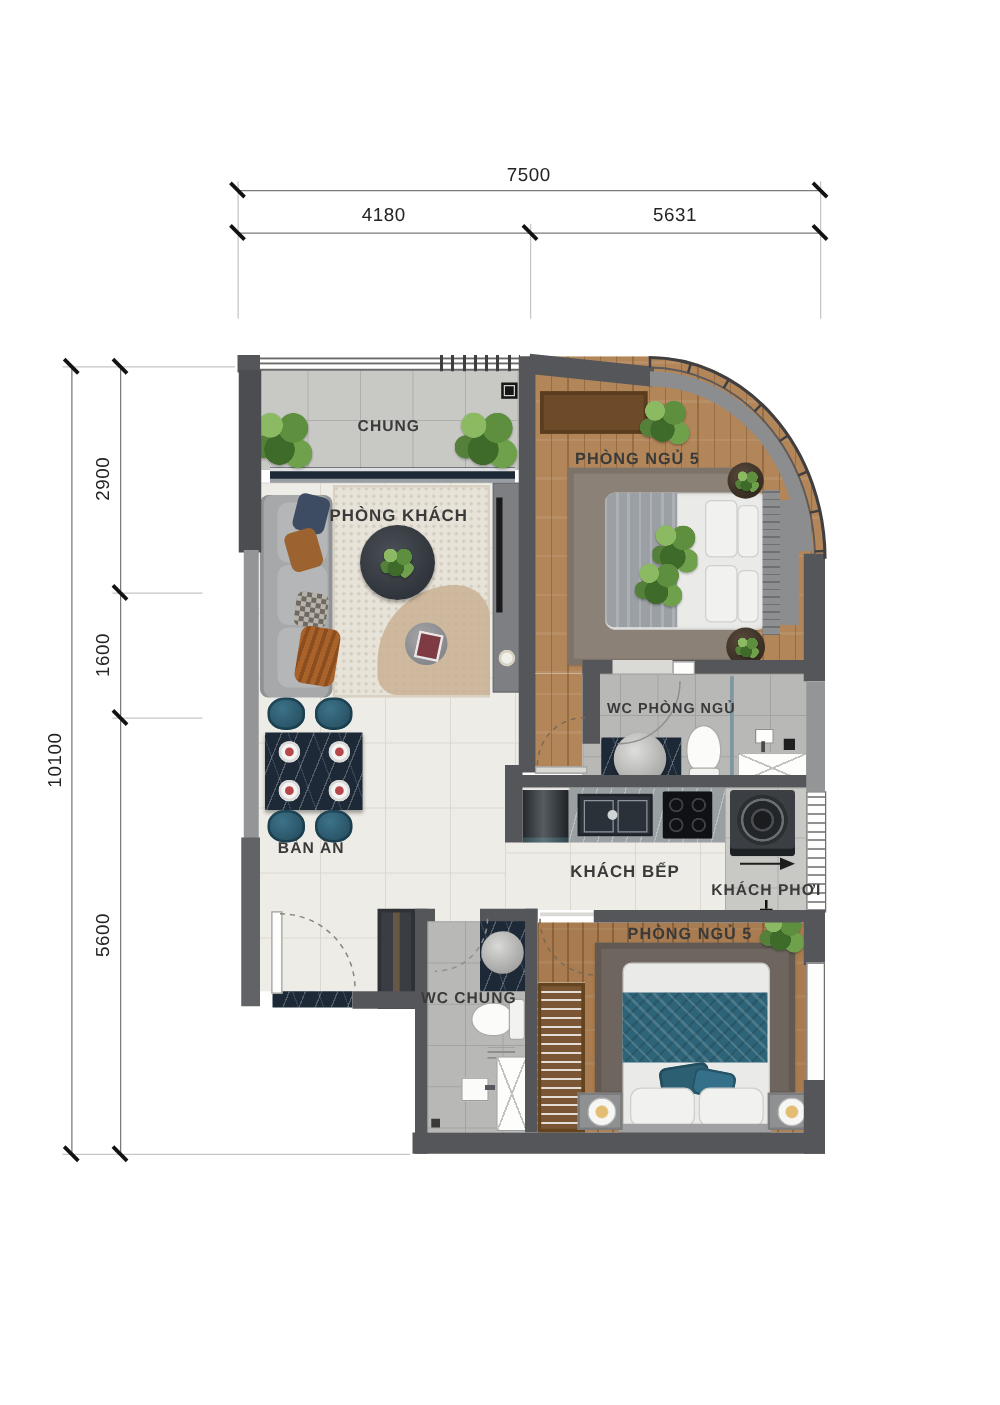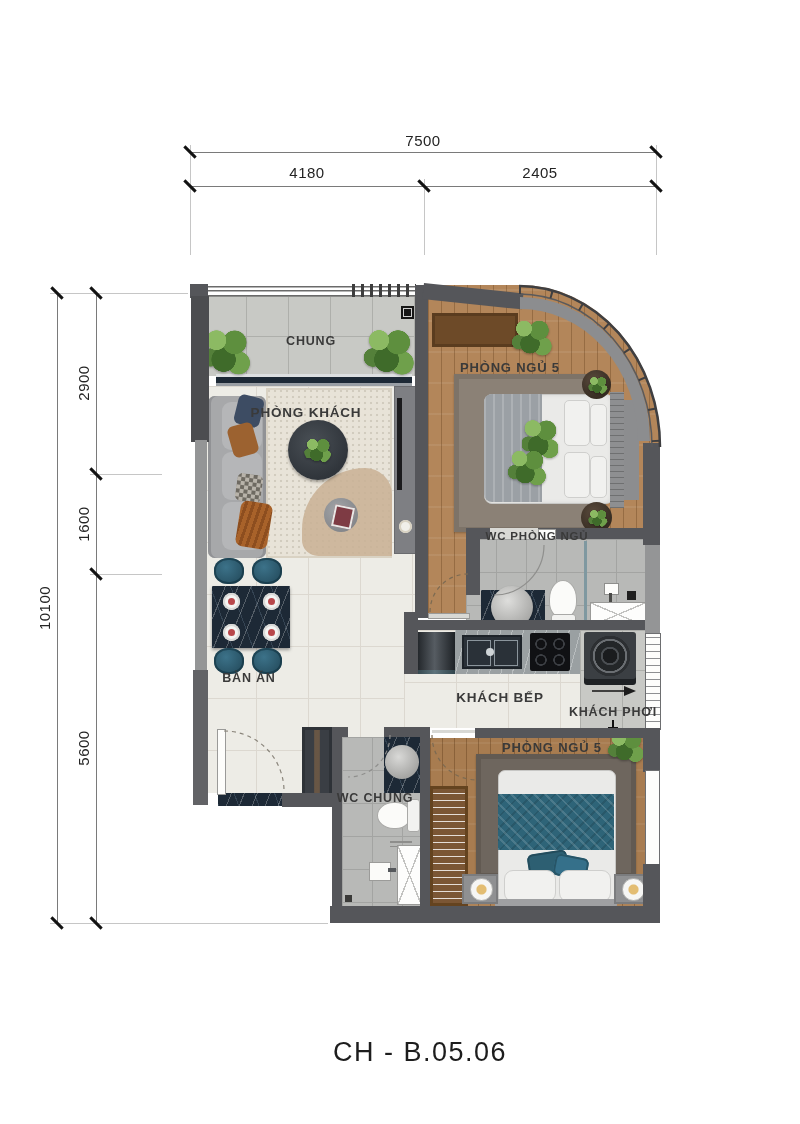--- a/index.html
+++ b/index.html
@@ -62,21 +62,21 @@
   <div class="dline" style="left:190px;top:152px;width:466px;height:1px;"></div>
   <div class="tick" style="left:190px;top:152px;"></div>
   <div class="tick" style="left:656px;top:152px;"></div>
   <div class="dimtxt" style="left:423px;top:140px;">7500</div>
 
   <div class="dline" style="left:190px;top:186px;width:466px;height:1px;"></div>
   <div class="tick" style="left:190px;top:186px;"></div>
   <div class="tick" style="left:424px;top:186px;"></div>
   <div class="tick" style="left:656px;top:186px;"></div>
   <div class="dimtxt" style="left:307px;top:172px;">4180</div>
-  <div class="dimtxt" style="left:540px;top:172px;">2405</div>
+  <div class="dimtxt" style="left:540px;top:172px;">5631</div>
 
   <div class="ext" style="left:190px;top:145px;width:1px;height:110px;"></div>
   <div class="ext" style="left:424px;top:179px;width:1px;height:76px;"></div>
   <div class="ext" style="left:656px;top:145px;width:1px;height:110px;"></div>
 
   <div class="dline" style="left:57px;top:293px;width:1px;height:630px;"></div>
   <div class="tick" style="left:57px;top:293px;"></div>
   <div class="tick" style="left:57px;top:923px;"></div>
   <div class="dimtxt v" style="left:44px;top:608px;">10100</div>
 
@@ -122,21 +122,21 @@
        background:repeating-linear-gradient(100deg,#a8622a 0 4px,#8d4e1f 4px 7px);"></div>
   <div class="abs circ" style="left:288px;top:420px;width:60px;height:60px;
        background:radial-gradient(circle at 42% 38%,#4a5056,#30353b 70%);box-shadow:0 2px 3px rgba(0,0,0,.3);"></div>
   <div class="abs circ leafy" style="left:304px;top:436px;width:28px;height:28px;"></div>
   <div class="abs circ" style="left:324px;top:498px;width:34px;height:34px;
        background:radial-gradient(circle at 40% 35%,#a3a5a8,#84868a 75%);"></div>
   <div class="abs" style="left:333px;top:506px;width:16px;height:18px;background:#7e3b44;border:2px solid #e8e8e6;transform:rotate(12deg);"></div>
   <div class="abs" style="left:394px;top:386px;width:22px;height:168px;background:#7e7f83;box-shadow:inset 0 0 0 1px #6a6b6f;"></div>
   <div class="abs" style="left:397px;top:398px;width:5px;height:92px;background:#1b1b1d;"></div>
   <div class="abs circ" style="left:399px;top:520px;width:13px;height:13px;background:#f0efe9;box-shadow:inset 0 0 0 2px #d8d2c2;"></div>
-  <div class="room-label" style="left:306px;top:412px;font-size:13.5px;">PHÒNG KHÁCH</div>
+  <div class="room-label" style="left:319px;top:412px;font-size:13.5px;">PHÒNG KHÁCH</div>
 
   <div class="abs" style="left:216px;top:374px;width:196px;height:12px;
        background:#1d2936;box-shadow:inset 0 3px 0 rgba(255,255,255,.85),inset 0 -3px 0 rgba(255,255,255,.55);"></div>
   <div class="abs leafy" style="left:202px;top:324px;width:48px;height:54px;"></div>
   <div class="abs leafy" style="left:364px;top:324px;width:50px;height:54px;"></div>
   <div class="abs" style="left:401px;top:306px;width:13px;height:13px;background:#161616;
        box-shadow:inset 0 0 0 2px #161616,inset 0 0 0 3px #cfcfcf;"></div>
   <div class="room-label" style="left:311px;top:341px;font-size:12.5px;">CHUNG</div>
 
   <div class="abs marble" style="left:212px;top:586px;width:78px;height:62px;box-shadow:0 2px 3px rgba(0,0,0,.35);"></div>
@@ -185,21 +185,21 @@
        background:radial-gradient(circle at 40% 35%,#dededc,#aaaaa8 72%,#8c8c8a);box-shadow:0 1px 2px rgba(0,0,0,.4);"></div>
   <div class="abs" style="left:508px;top:620px;width:8px;height:7px;background:#55585c;"></div>
   <div class="abs" style="left:549px;top:580px;width:26px;height:36px;background:#fbfbf9;
        border:1.5px solid #a9a9a7;border-radius:50% 50% 42% 42%;"></div>
   <div class="abs" style="left:551px;top:614px;width:23px;height:13px;background:#f2f2f0;border:1.5px solid #a9a9a7;border-radius:3px;"></div>
   <div class="abs" style="left:584px;top:541px;width:2.5px;height:80px;background:#7f98a0;"></div>
   <div class="abs" style="left:604px;top:583px;width:13px;height:10px;background:#fdfdfb;border:1px solid #8e8e8c;"></div>
   <div class="abs" style="left:609px;top:593px;width:3px;height:9px;background:#4a4a48;"></div>
   <div class="abs" style="left:627px;top:591px;width:9px;height:9px;background:#1f1f1f;"></div>
   <div class="xbox" style="left:590px;top:602px;width:54px;height:23px;"></div>
-  <div class="room-label" style="left:537px;top:536px;font-size:11.5px;">WC PHÒNG NGỦ</div>
+  <div class="room-label" style="left:537px;top:567px;font-size:11.5px;">WC PHÒNG NGỦ</div>
 
   <div class="abs marble" style="left:384px;top:735px;width:36px;height:58px;"></div>
   <div class="abs circ" style="left:385px;top:745px;width:34px;height:34px;
        background:radial-gradient(circle at 40% 35%,#d9d9d7,#a5a5a3 72%,#898987);"></div>
   <div class="abs" style="left:377px;top:802px;width:31px;height:25px;background:#fbfbf9;
        border:1.5px solid #a9a9a7;border-radius:50% 42% 42% 50%;"></div>
   <div class="abs" style="left:407px;top:799px;width:11px;height:31px;background:#f2f2f0;border:1.5px solid #a9a9a7;border-radius:3px;"></div>
   <div class="abs" style="left:390px;top:838px;width:22px;height:9px;
        background:repeating-linear-gradient(0deg,#8e8e8c 0 1.5px,transparent 1.5px 4.5px);"></div>
   <div class="abs" style="left:369px;top:862px;width:20px;height:17px;background:#fbfbf9;border:1.5px solid #9b9b99;"></div>
@@ -309,15 +309,14 @@
     <path d="M 430 612 A 38 38 0 0 1 468 574" fill="none" stroke="#7c6a52" stroke-width="1.2" stroke-dasharray="4 4"></path>
     <path d="M 544 545 A 50 50 0 0 1 494 595" fill="none" stroke="#8f8f8d" stroke-width="1.2"></path>
     <path d="M 390 735 A 42 42 0 0 1 348 777" fill="none" stroke="#8f8f8d" stroke-width="1.2" stroke-dasharray="4 4"></path>
     <path d="M 432 735 A 45 45 0 0 0 477 780" fill="none" stroke="#7c6a52" stroke-width="1.2" stroke-dasharray="4 4"></path>
     <g>
       <line x1="592" y1="691" x2="624" y2="691" stroke="#1d1d1d" stroke-width="1.6"></line>
       <polygon points="624,686 636,691 624,696" fill="#1d1d1d"></polygon>
     </g>
   </svg>
 
-  <div class="title" style="left:420px;top:1052px;">CH - B.05.06</div>
 
 </div>
 
 </body></html>

